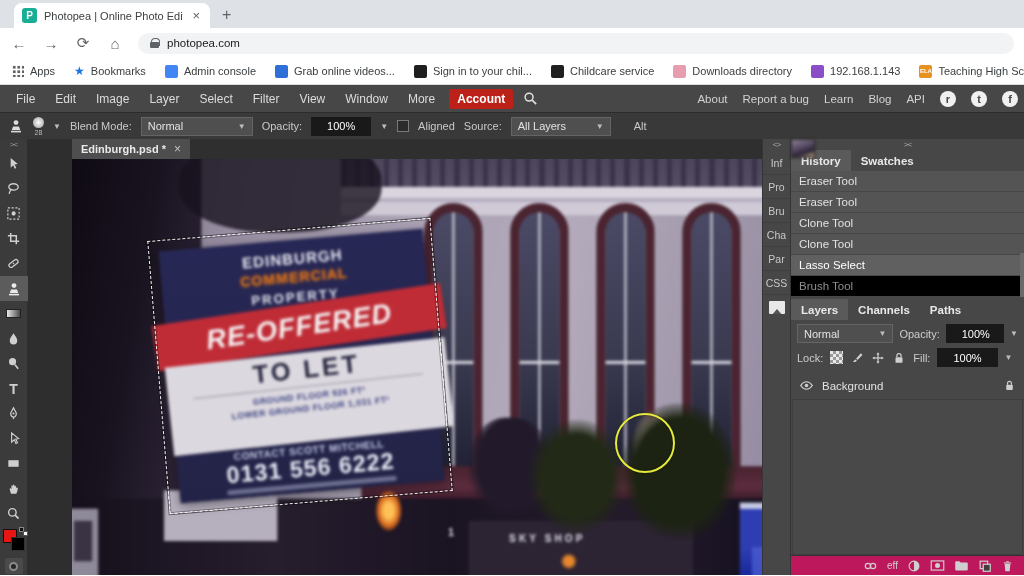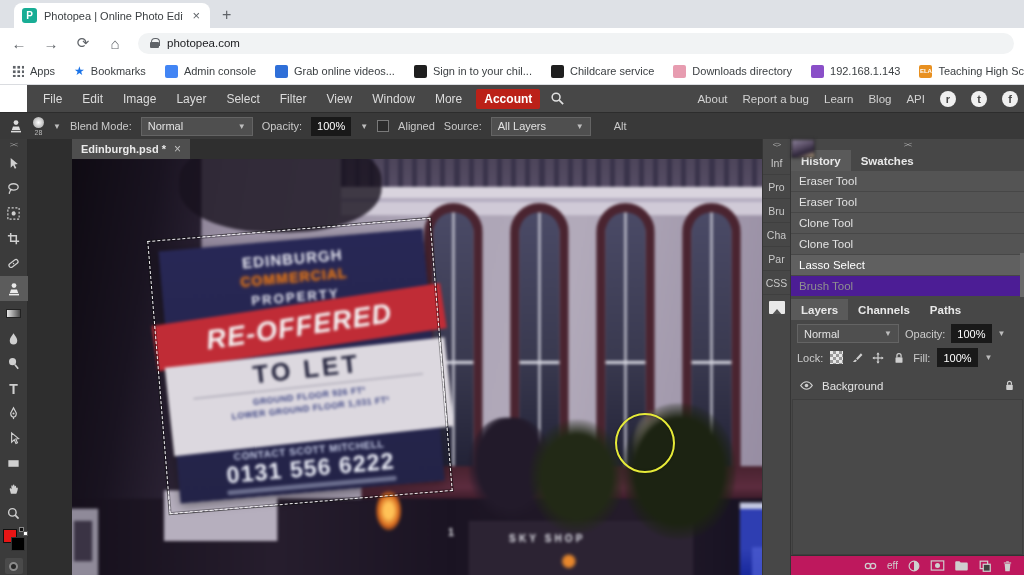--- a/index.html
+++ b/index.html
@@ -34,41 +34,41 @@
   .bm-fav { width:13px; height:13px; border-radius:2px; flex:0 0 auto;
             display:flex; align-items:center; justify-content:center;
             color:#fff; font-size:6px; font-weight:bold; }
   .apps-grid { width:12px; height:12px;
      background-image:radial-gradient(circle, #5f6368 1.4px, transparent 1.6px);
      background-size:4.5px 4.5px; background-position:0 0; }
   .star { color:#1a73e8; font-size:12px; }
 
   
   .pp-menubar { height:27px; background:#474747; display:flex; align-items:center;
-                padding:0 6px; color:#dcdcdc; font-size:12px;margin-left:27px; }
+                padding:0 6px; color:#dcdcdc; font-size:12px; }
   .pp-menu-item { padding:0 10px; }
   .pp-account { background:#bb2118; color:#fff; padding:3px 8px; border-radius:2px; margin-left:4px; font-weight:bold; }
   .pp-search { margin-left:10px; }
   .pp-menu-right { margin-left:auto; display:flex; align-items:center; gap:15px; font-size:11.5px; color:#d2d2d2; }
   .soc { width:16px; height:16px; border-radius:50%; background:#f0f0f0; color:#474747;
          font-size:11px; font-weight:bold; display:flex; align-items:center; justify-content:center; }
 
   
   .pp-options { height:27px; background:#393939; border-top:1px solid #2d2d2d;
                 display:flex; align-items:center; gap:9px; padding:0 8px;
                 color:#c9c9c9; font-size:11px; }
   .opt-toolicon svg { display:block; }
   .brush-prev { display:flex; flex-direction:column; align-items:center; line-height:1; }
   .brush-dot { width:11px; height:11px; border-radius:50%; background:radial-gradient(#fff, #999); }
   .brush-size { font-size:7px; color:#bbb; margin-top:1px; }
   .dd-arrow { font-size:8px; color:#bdbdbd; }
   .opt-select { height:19px; background:#4f4f4f; border:1px solid #646464; color:#e2e2e2;
                 display:flex; align-items:center; justify-content:space-between;
                 padding:0 6px; font-size:11px;gap:16px; }
-  .opt-val { height:19px; background:#191919; color:#fff; padding:0 6px;
+  .opt-val { height:19px; background:#191919; color:#fff; padding:0 16px;
              display:flex; align-items:center; font-size:11px; }
   .opt-check { width:12px; height:12px; background:#2b2b2b; border:1px solid #7a7a7a; }
 
   
   .pp-main { display:flex; height:436px; background:#2e2e2e; }
 
   .pp-toolbar { width:28px; background:#3b3b3b; border-right:1px solid #2d2d2d;
                 display:flex; flex-direction:column; align-items:center; }
   .tb-collapse { font-size:8px; color:#999; height:12px; line-height:12px; letter-spacing:-1px; }
   .tool { width:28px; height:25px; display:flex; align-items:center; justify-content:center; position:relative; }
@@ -176,21 +176,21 @@
      display:flex; flex-direction:column; color:#e2e2e2; position:relative; }
   .pn-collapse { height:11px; text-align:center; font-size:8px; color:#aaa; line-height:11px; letter-spacing:-1px; }
   .panel-tabs { display:flex; height:21px; }
   .ptab { padding:0 10px; font-size:11.5px; font-weight:bold; color:#e8e8e8;
      display:flex; align-items:center; }
   .ptab.active { background:#5a5a5a; }
   .history-list { position:relative; }
   .hrow { height:20px; margin-bottom:1px; background:#545454; display:flex; align-items:center;
      padding-left:8px; font-size:11.5px; color:#e2e2e2; }
   .hrow.current { background:#606060; color:#fff; }
-  .hrow.undone { background:#4c1d95; color:#8f8f8f; }
+  .hrow.undone { background:#000000; color:#8f8f8f; }
   .hscroll { position:absolute; right:0; bottom:0; width:4px; height:44px; background:#6a6a6a; }
 
   .layers-ctl { display:flex; align-items:center; gap:6px; padding:4px 6px 3px; font-size:11px; color:#ccc; }
   .lsel { width:102px; }
   .lval { min-width:38px; }
   .lock-row { display:flex; align-items:center; gap:7px; padding:2px 6px 5px; font-size:11px; color:#ccc; }
   .checker13 { width:13px; height:13px;
      background-image:linear-gradient(45deg,#999 25%,transparent 25%,transparent 75%,#999 75%),
                       linear-gradient(45deg,#999 25%,#e8e8e8 25%,#e8e8e8 75%,#999 75%);
      background-size:6px 6px; background-position:0 0,3px 3px; }

